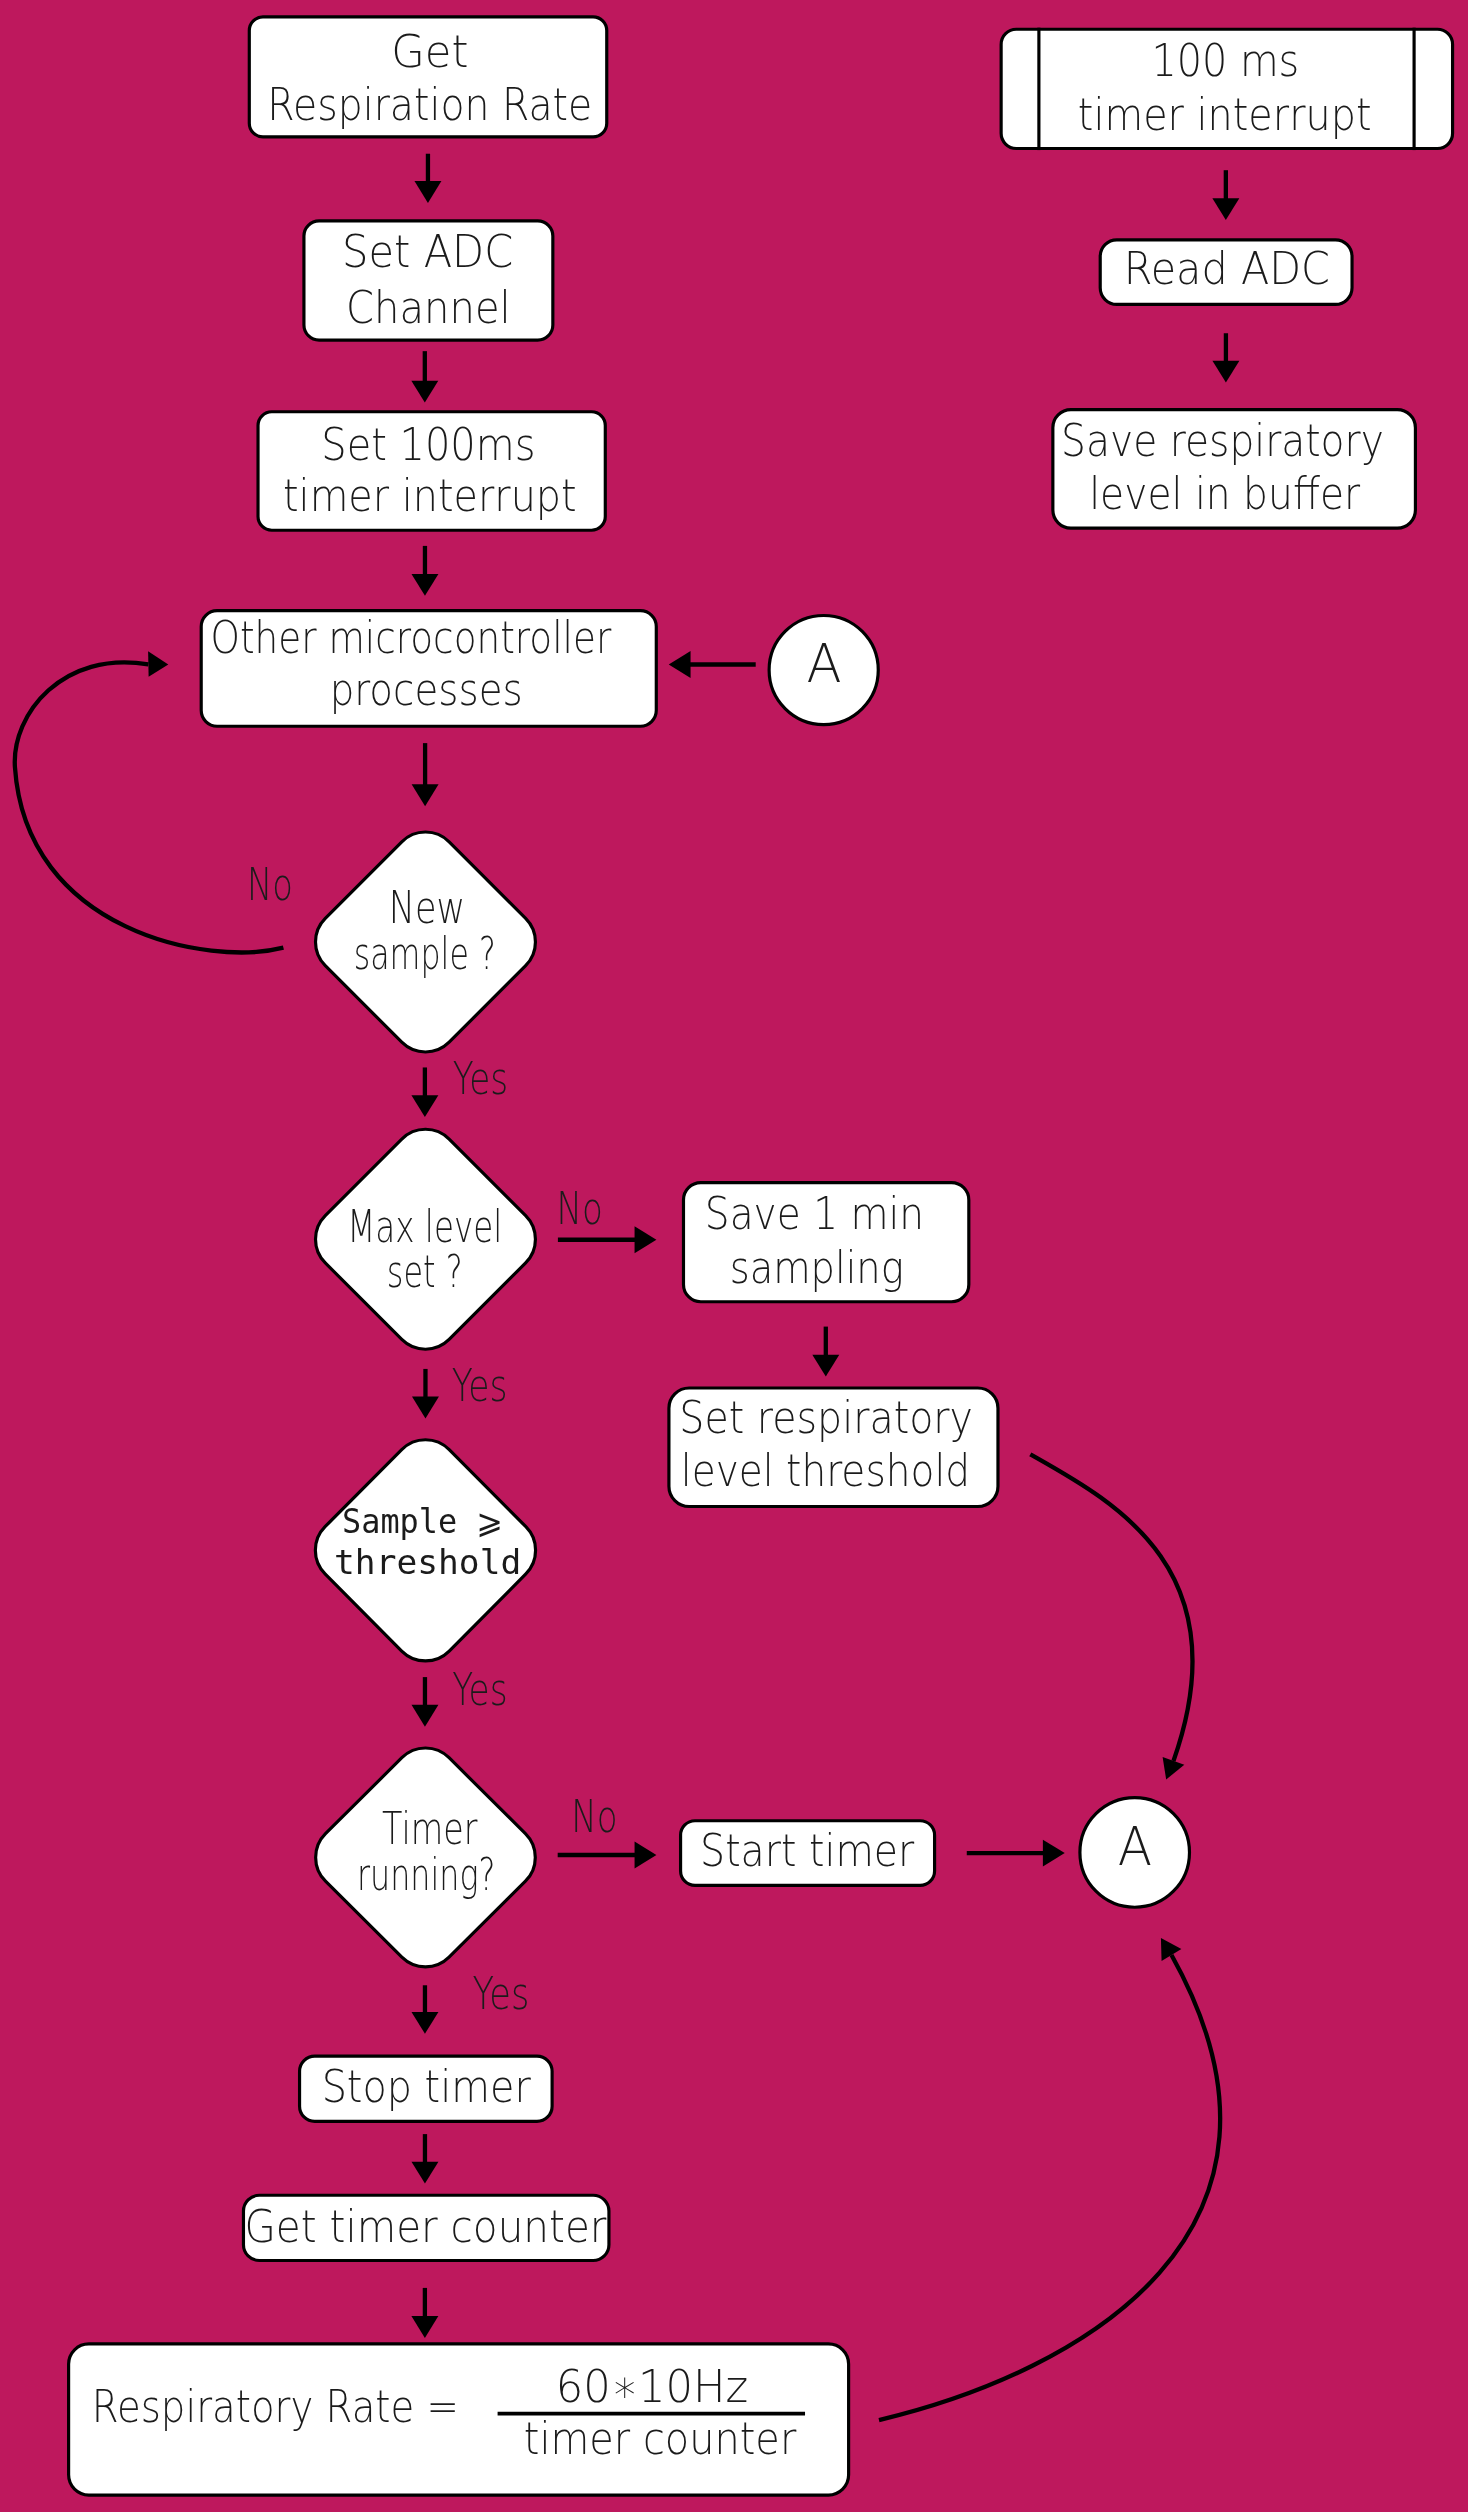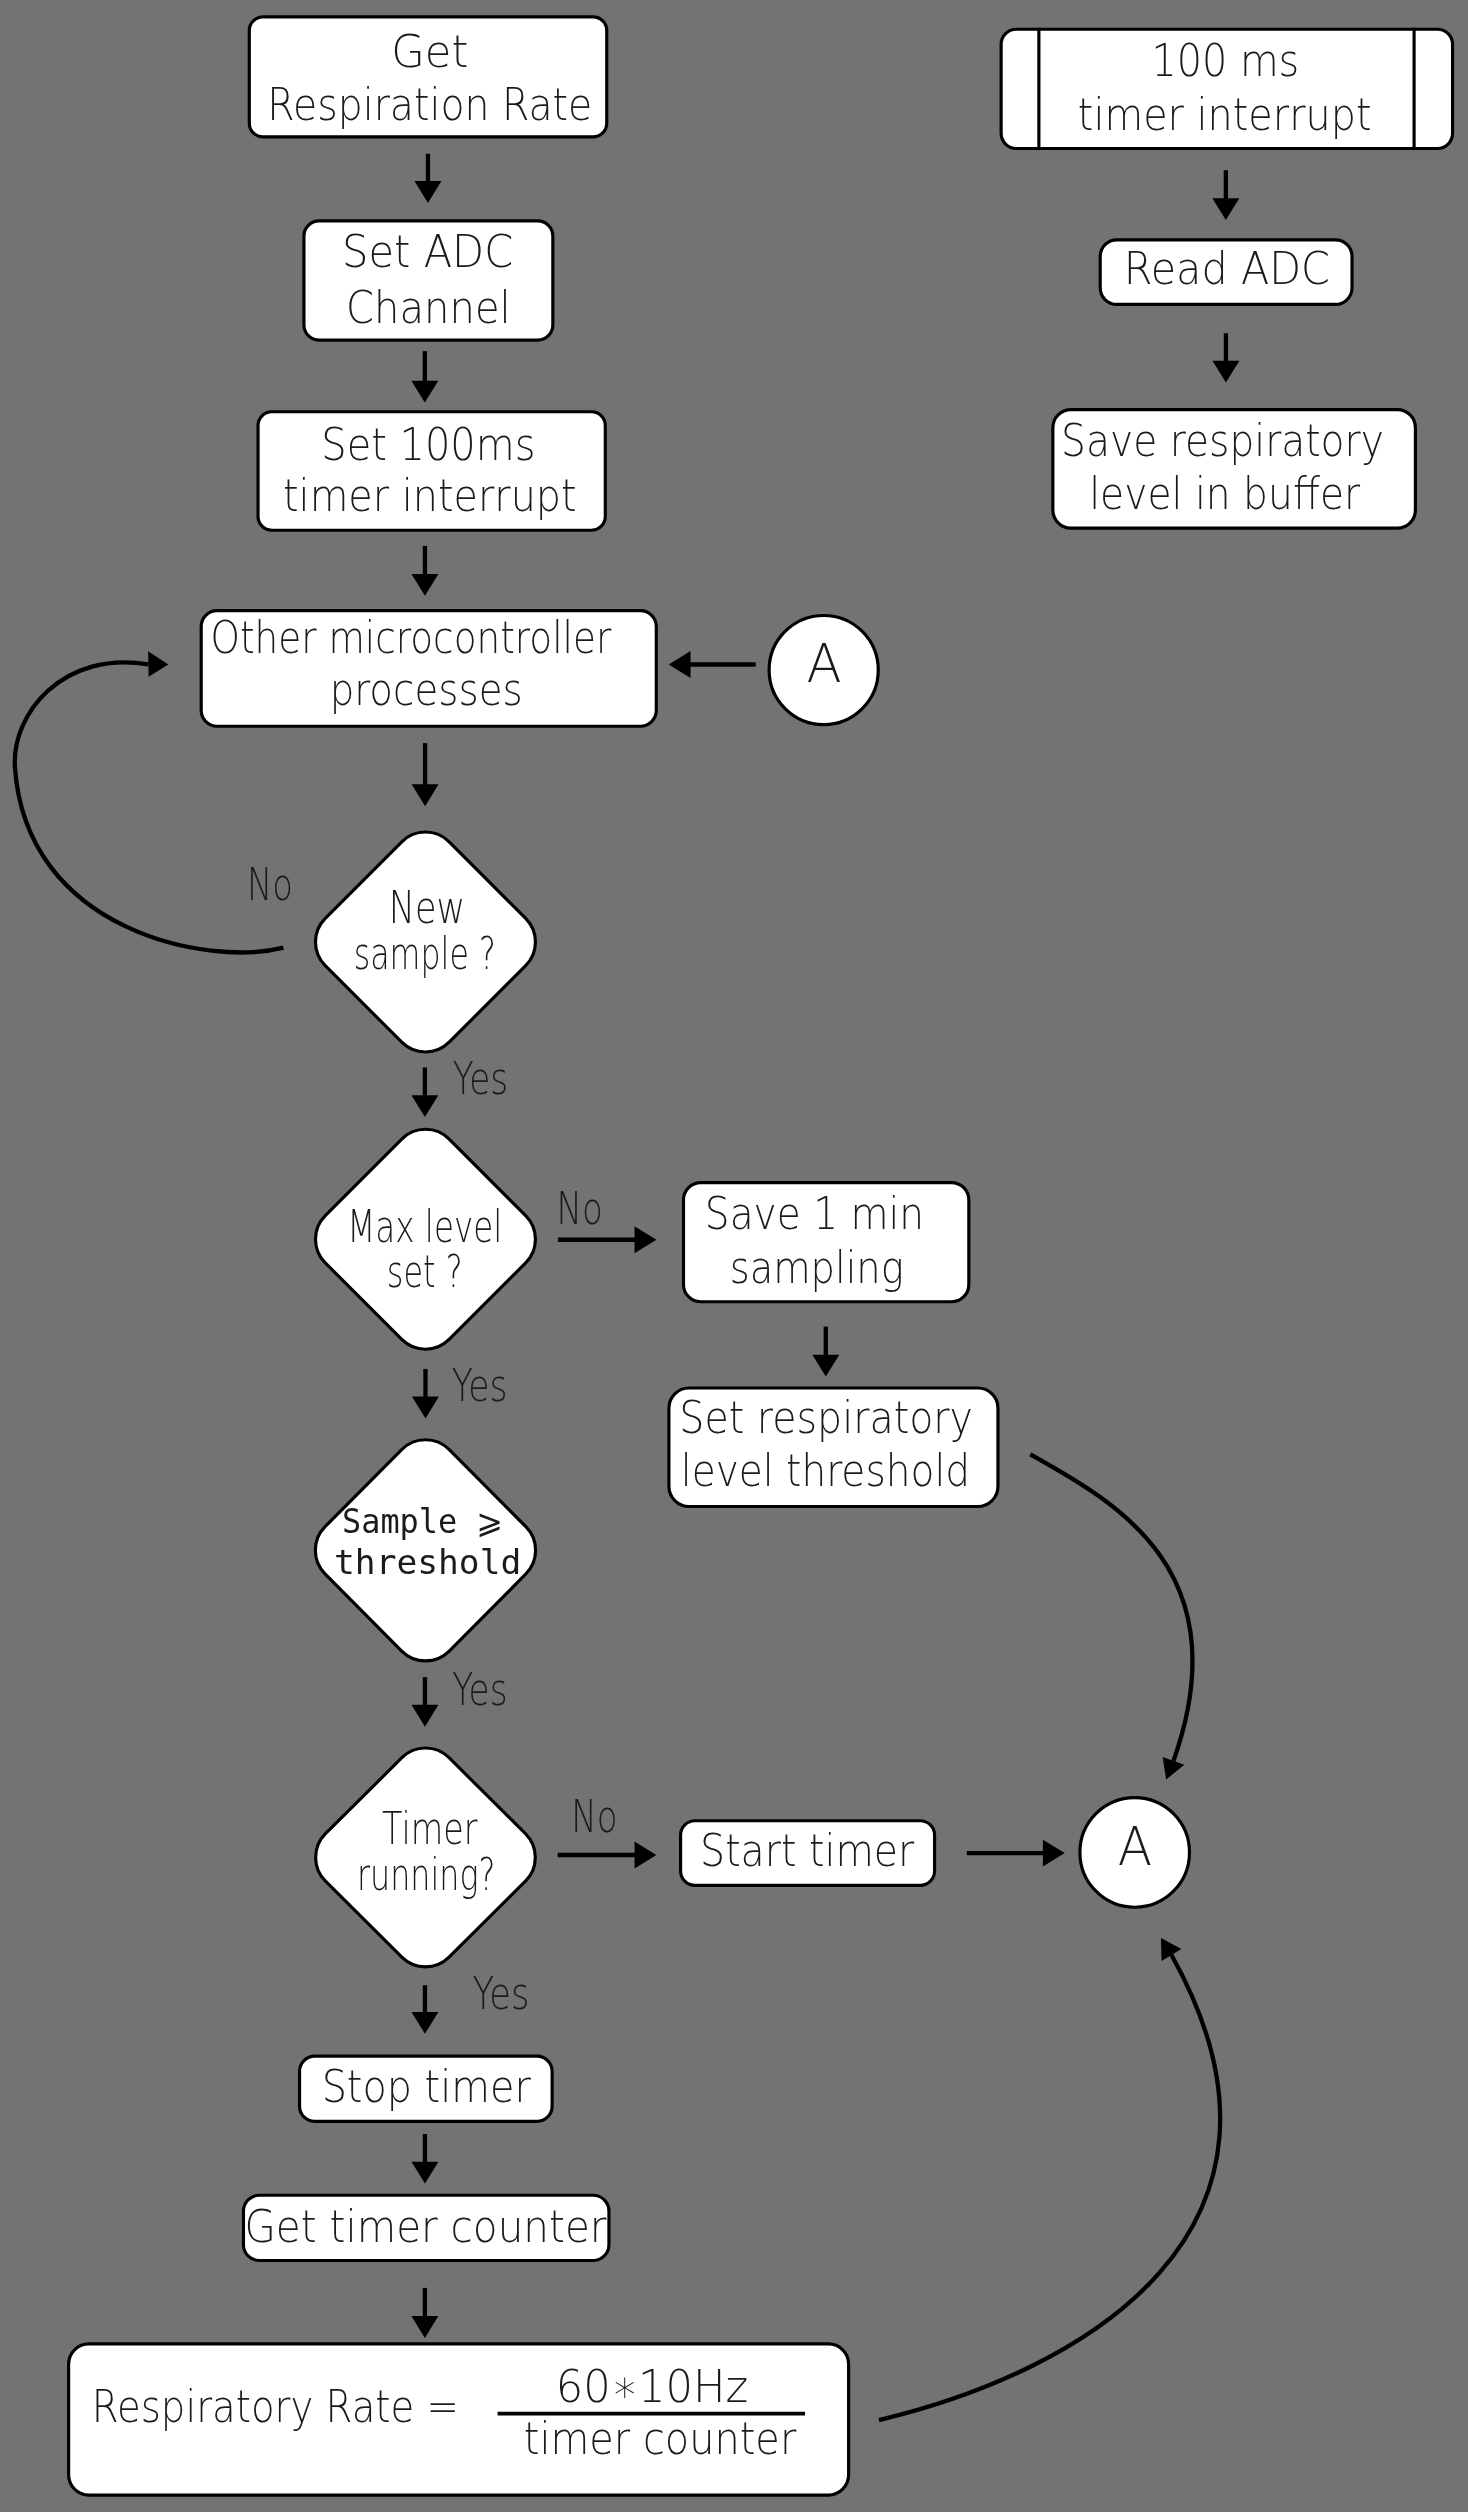--- a/index.html
+++ b/index.html
@@ -1,17 +1,17 @@
 <!DOCTYPE html>
 <html style="font-size:11.7px"><head>
 <meta charset="utf-8">
 <title>Respiration Rate Flowchart</title>
 <style>
   html,body{margin:0;padding:0;background:#ffffff;}
-  #root{position:relative;width:1468px;height:2512px;background:#737373;overflow:hidden;}
+  #root{position:relative;width:1468px;height:2512px;background:#be185d;overflow:hidden;}
   svg{display:block;position:absolute;left:0;top:0;}
   .shape{fill:#ffffff;stroke:#000000;stroke-width:4.35;}
   .conn{fill:none;stroke:#000000;stroke-width:5.9;stroke-linecap:butt;}
   .bar{stroke:#000000;stroke-width:4.35;}
   .fracbar{stroke:#000000;stroke-width:5;}
   .ahead{fill:#000000;stroke:none;}
   .tx{font-family:"DejaVu Sans",sans-serif;font-weight:200;fill:#1b1b1b;text-anchor:middle;}
   .mono{font-family:"DejaVu Sans Mono",monospace;font-weight:200;fill:#1b1b1b;text-anchor:middle;}
   .lbl{font-family:"DejaVu Sans",sans-serif;font-weight:200;fill:#1b1b1b;text-anchor:start;}
 </style>

